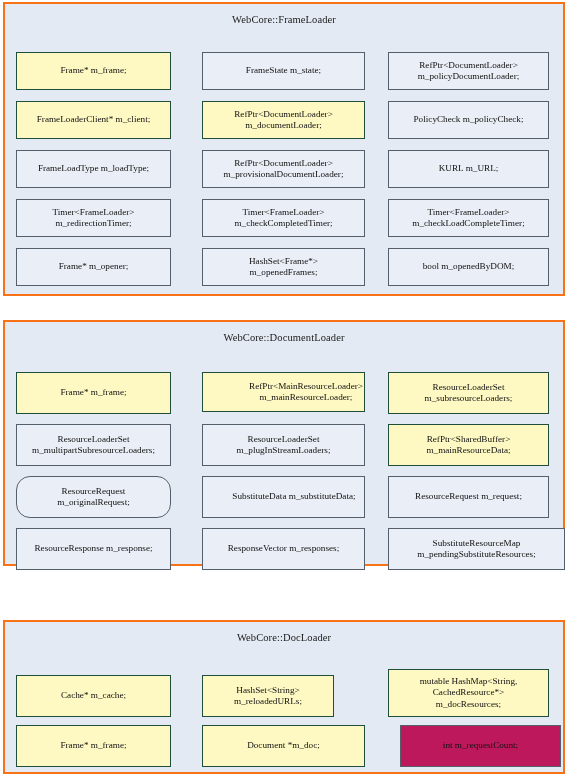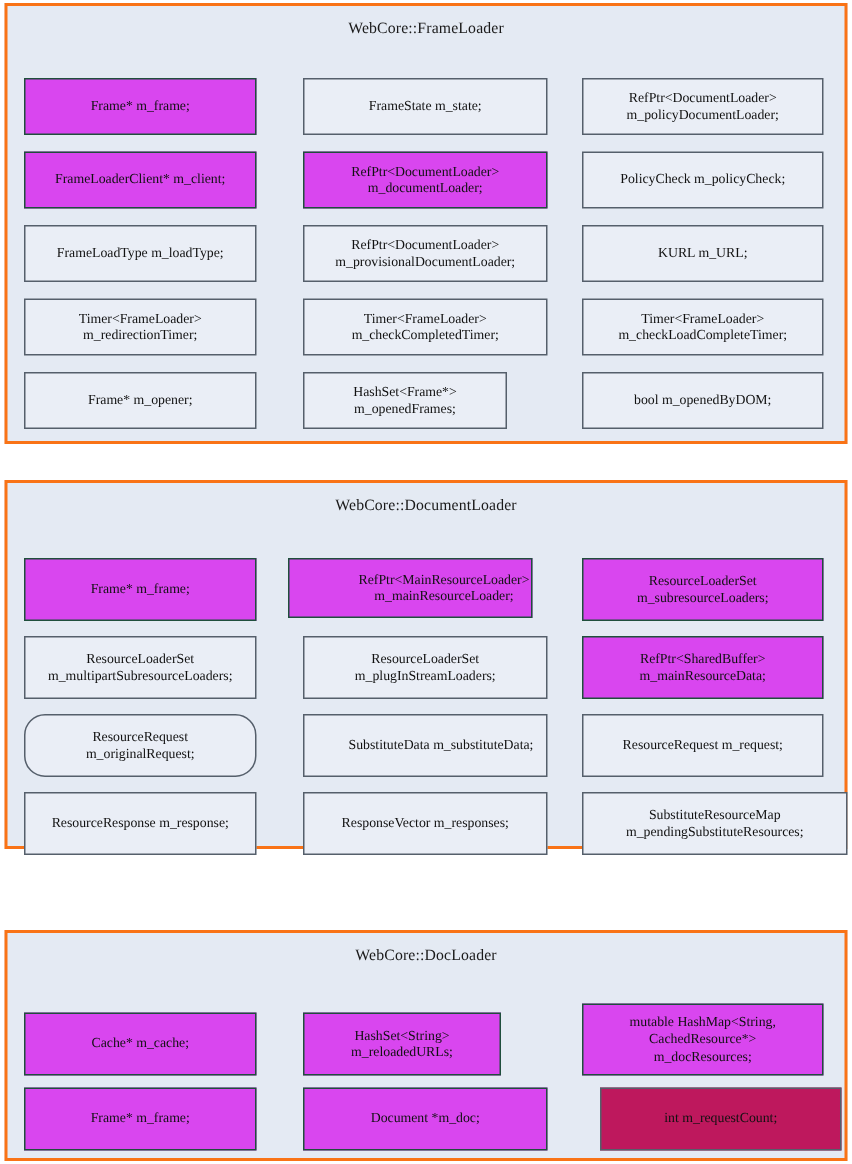--- a/index.html
+++ b/index.html
@@ -48,21 +48,21 @@
     align-items: center;
     justify-content: center;
     text-align: center;
     font-size: 9.2px;
     line-height: 11.5px;
     color: #111111;
     padding: 1px 3px;
     white-space: pre-line;
   }
   .field.green {
-    background: #d946ef;
+    background: #fef9c3;
     border-color: #1f4f3c;
   }
   .field.gray {
     background: #be185d;
     border-color: #555f6b;
     margin-left: 12px;
   }
 </style>
 </head>
 <body>
@@ -83,28 +83,28 @@
     <div class="field" style="left: 202px; width: 163px; top: 150px; height: 38px;">RefPtr&lt;DocumentLoader&gt;
 m_provisionalDocumentLoader;</div>
     <div class="field" style="left: 388px; width: 161px; top: 150px; height: 38px;">KURL m_URL;</div>
     <div class="field" style="left: 16px; width: 155px; top: 199px; height: 38px;">Timer&lt;FrameLoader&gt;
 m_redirectionTimer;</div>
     <div class="field" style="left: 202px; width: 163px; top: 199px; height: 38px;">Timer&lt;FrameLoader&gt;
 m_checkCompletedTimer;</div>
     <div class="field" style="left: 388px; width: 161px; top: 199px; height: 38px;">Timer&lt;FrameLoader&gt;
 m_checkLoadCompleteTimer;</div>
     <div class="field" style="left: 16px; width: 155px; top: 248px; height: 38px;">Frame* m_opener;</div>
-    <div class="field" style="left: 202px; width: 136px; top: 248px; height: 38px;">HashSet&lt;Frame*&gt;
+    <div class="field" style="left: 202px; width: 163px; top: 248px; height: 38px;">HashSet&lt;Frame*&gt;
 m_openedFrames;</div>
     <div class="field" style="left: 388px; width: 161px; top: 248px; height: 38px;">bool m_openedByDOM;</div>
     <div class="panel panel-2">
       <div class="panel-title">WebCore::DocumentLoader</div>
     </div>
     <div class="field green" style="left: 16px; width: 155px; top: 372px; height: 42px;">Frame* m_frame;</div>
-    <div class="field green" style="left: 192px; width: 163px; top: 372px; height: 40px; padding-left: 48px;">RefPtr&lt;MainResourceLoader&gt;
+    <div class="field green" style="left: 202px; width: 163px; top: 372px; height: 40px; padding-left: 48px;">RefPtr&lt;MainResourceLoader&gt;
 m_mainResourceLoader;</div>
     <div class="field green" style="left: 388px; width: 161px; top: 372px; height: 42px;">ResourceLoaderSet
 m_subresourceLoaders;</div>
     <div class="field" style="left: 16px; width: 155px; top: 424px; height: 42px;">ResourceLoaderSet
 m_multipartSubresourceLoaders;</div>
     <div class="field" style="left: 202px; width: 163px; top: 424px; height: 42px;">ResourceLoaderSet
 m_plugInStreamLoaders;</div>
     <div class="field green" style="left: 388px; width: 161px; top: 424px; height: 42px;">RefPtr&lt;SharedBuffer&gt;
 m_mainResourceData;</div>
     <div class="field" style="left: 16px; width: 155px; top: 476px; height: 42px; border-radius: 14px;">ResourceRequest

